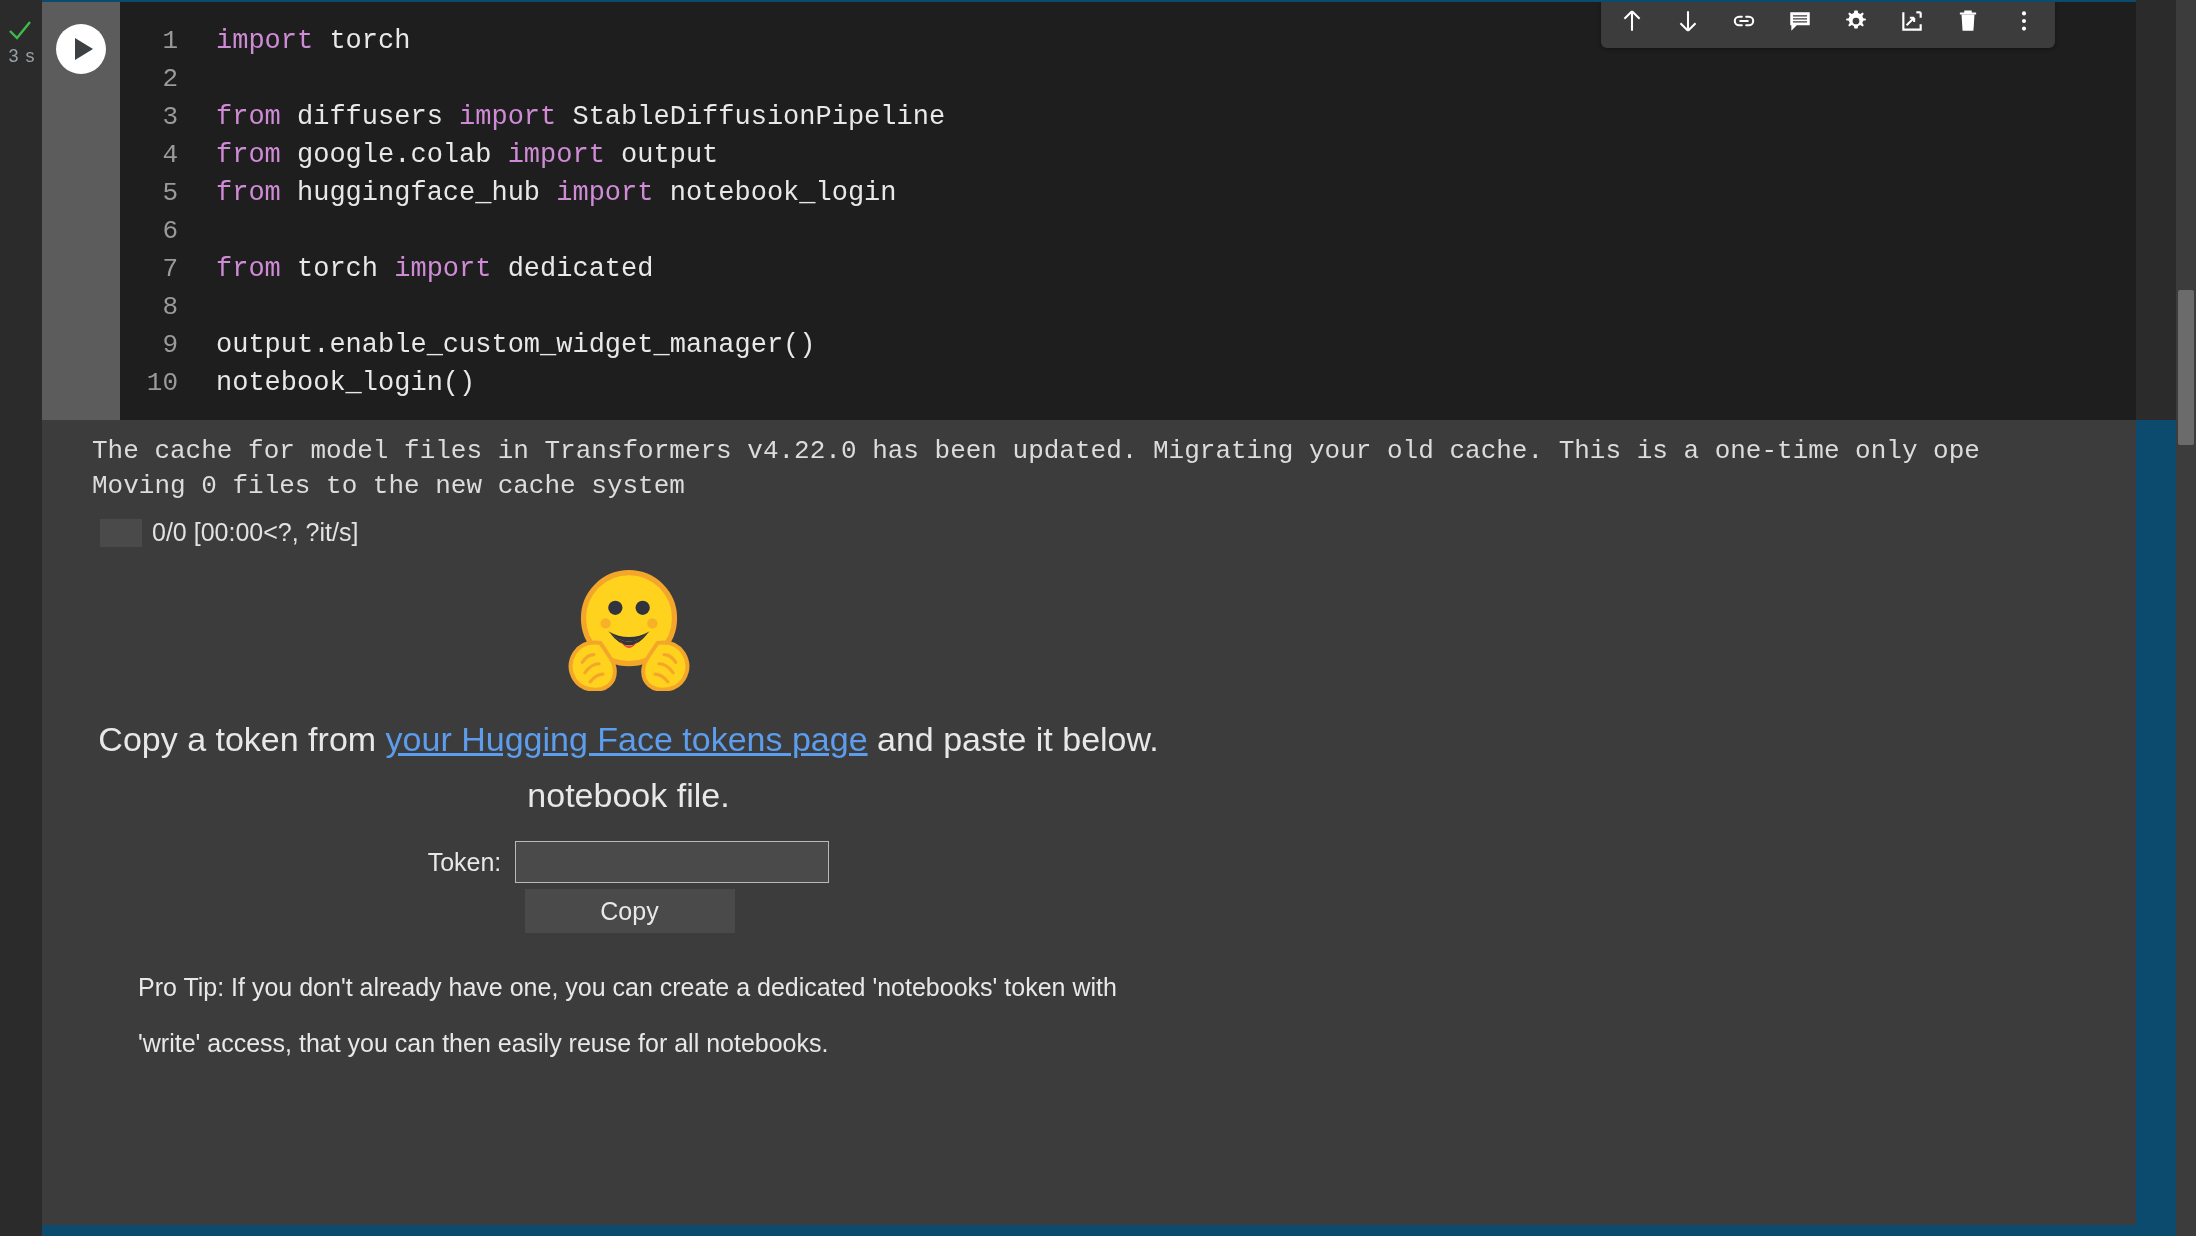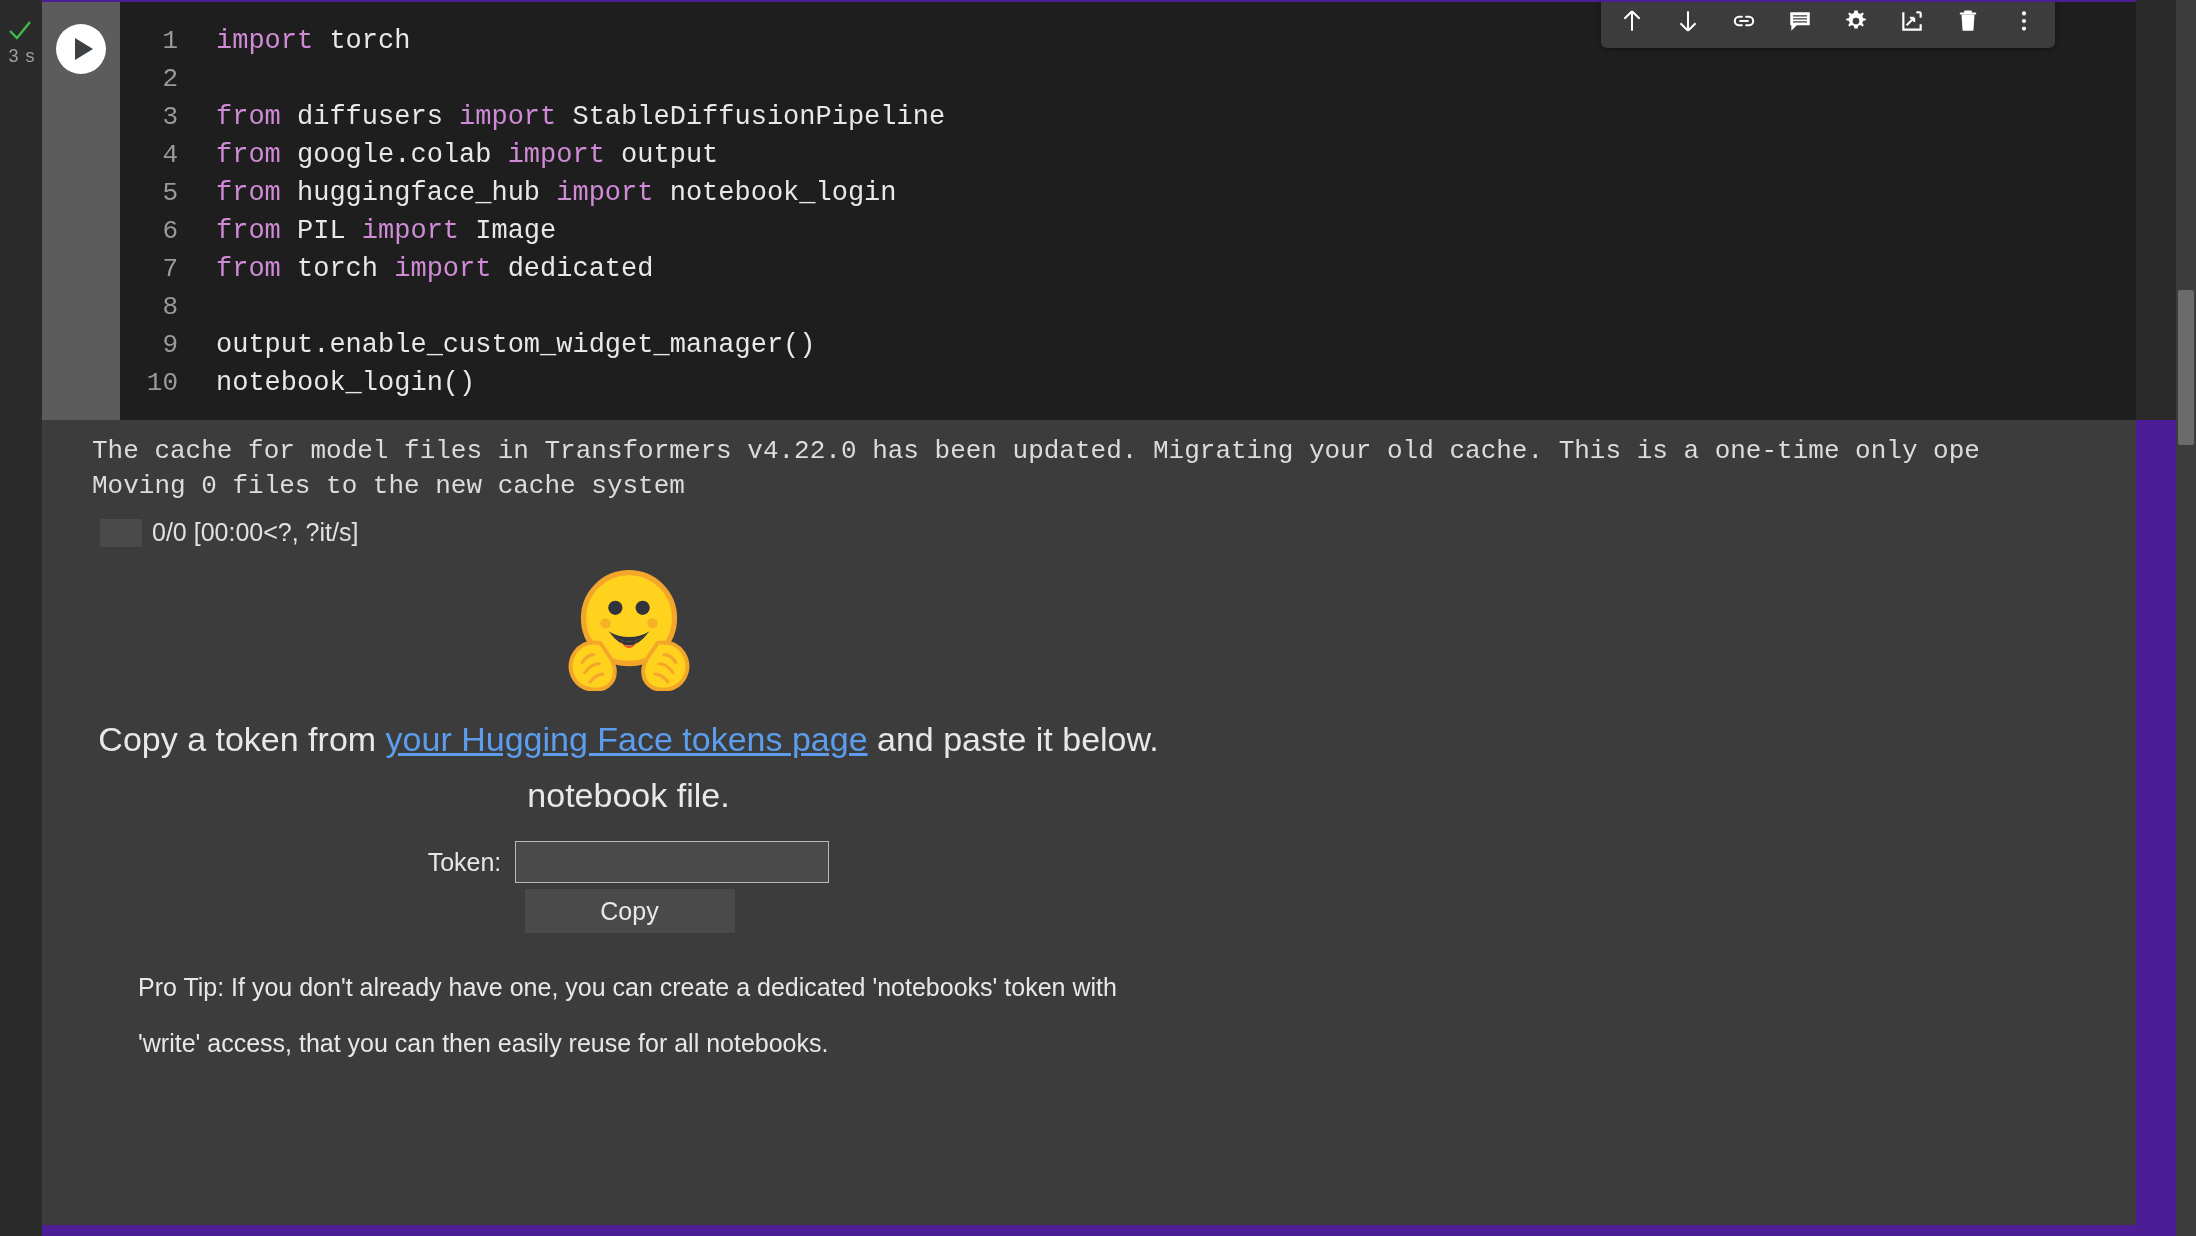--- a/index.html
+++ b/index.html
@@ -12,21 +12,21 @@
     height: 1236px;
     overflow: hidden;
     font-family: "Liberation Sans", sans-serif;
     position: relative;
   }
 
   
   #root {
     position: absolute;
     inset: 0;
-    background: #4c1d95;
+    background: #0c4a6e;
   }
 
   
   .status-gutter {
     position: absolute;
     left: 0; top: 0;
     width: 42px; height: 1236px;
     background: #2b2b2b;
   }
   .status-check {
@@ -276,21 +276,21 @@
     </div>
   </div>
 
   <div class="code-cell">
     <div id="code-lines">
         <div class="code-line"><span class="ln">1</span><span class="code-text"><span class="kw">import</span><span> torch</span></span></div>
         <div class="code-line"><span class="ln">2</span><span class="code-text"></span></div>
         <div class="code-line"><span class="ln">3</span><span class="code-text"><span class="kw">from</span><span> diffusers </span><span class="kw">import</span><span> StableDiffusionPipeline</span></span></div>
         <div class="code-line"><span class="ln">4</span><span class="code-text"><span class="kw">from</span><span> google.colab </span><span class="kw">import</span><span> output</span></span></div>
         <div class="code-line"><span class="ln">5</span><span class="code-text"><span class="kw">from</span><span> huggingface_hub </span><span class="kw">import</span><span> notebook_login</span></span></div>
-        <div class="code-line"><span class="ln">6</span><span class="code-text"><span class="kw">from</span><span> PIL </span><span class="kw">import</span><span> Image</span></span></div>
+        <div class="code-line"><span class="ln">6</span></div>
         <div class="code-line"><span class="ln">7</span><span class="code-text"><span class="kw">from</span><span> torch </span><span class="kw">import</span><span> dedicated</span></span></div>
         <div class="code-line"><span class="ln">8</span><span class="code-text"></span></div>
         <div class="code-line"><span class="ln">9</span><span class="code-text"><span>output.enable_custom_widget_manager()</span></span></div>
         <div class="code-line"><span class="ln">10</span><span class="code-text"><span>notebook_login()</span></span></div>
       </div>
 
     <div class="cell-toolbar">
       <div class="tb-btn">
         <svg width="26" height="26" viewBox="0 0 24 24">
           <path d="M12 3 L12 21 M12 3 L5 10 M12 3 L19 10" stroke="#fff" stroke-width="1.9" fill="none"></path>

